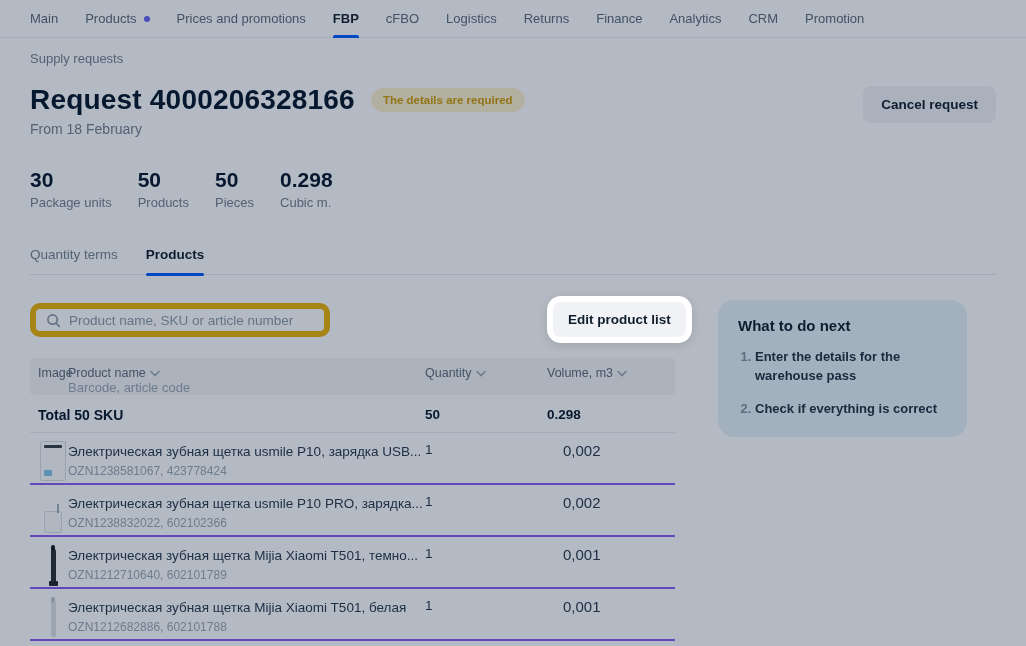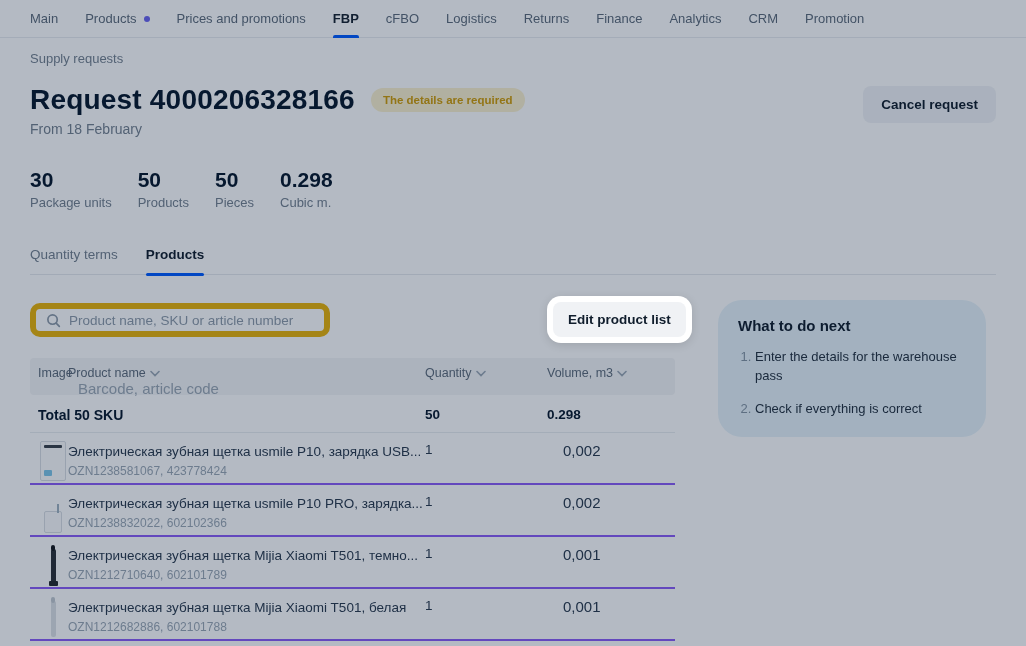--- a/index.html
+++ b/index.html
@@ -41,32 +41,32 @@
   .search-box input { border:none; outline:none; flex:1; font-size:13.5px; color:#2a3a4d; background:transparent; font-family:inherit; }
   .search-box input::placeholder { color:#8d9aa8; }
 
   
   .spotlight { position:absolute; top:296px; left:547px; z-index:60; background:#ffffff; border-radius:14px; padding:6px;
                box-shadow:0 2px 10px rgba(0,0,0,0.12); }
   .edit-btn { background:#f0f2f5; border:none; border-radius:8px; padding:10px 15px; font-size:13.5px; font-weight:700;
               color:#101d2c; cursor:pointer; white-space:nowrap; font-family:inherit; }
 
   
-  .next-panel { position:absolute; top:300px; left:718px; width:268px; background:#e7f3fa; border-radius:24px; padding:17px 20px 18px; }
+  .next-panel { position:absolute; top:300px; left:718px; width:249px; background:#e7f3fa; border-radius:16px; padding:17px 20px 18px; }
   .next-title { font-size:15px; font-weight:700; color:#101d2c; }
   .next-list { margin-top:10px; padding-left:17px; }
-  .next-list li { font-size:13px; color:#24313f; line-height:1.45; margin-top:14px; }
+  .next-list li { font-size:13px; color:#24313f; line-height:1.45; margin-top:14px;font-weight:bold; }
   .next-list li::marker { color:#8494a3; }
 
   
   .table { position:absolute; top:358px; left:30px; width:645px; }
   .t-head { position:relative; height:37px; background:#f4f5f6; border-radius:4px; }
   .h-image { position:absolute; left:8px; top:8px; font-size:12.5px; color:#5d6b7a; }
   .h-product { position:absolute; left:38px; top:8px; font-size:12.5px; color:#5d6b7a; cursor:pointer; }
-  .h-sub { position:absolute; left:48px; top:22px; font-size:15px; color:#9aa7b4; }
+  .h-sub { position:absolute; left:38px; top:22px; font-size:13px; color:#9aa7b4; }
   .h-qty { position:absolute; left:395px; top:8px; font-size:12.5px; color:#5d6b7a; cursor:pointer; }
   .h-vol { position:absolute; left:517px; top:8px; font-size:12.5px; color:#5d6b7a; cursor:pointer; }
   .chev { display:inline-block; vertical-align:middle; margin-left:4px; }
 
   .t-total { position:relative; height:38px; border-bottom:1px solid #e9ecef; }
   .total-label { position:absolute; left:8px; top:12px; font-size:14px; font-weight:700; color:#07182b; }
   .total-qty { position:absolute; left:395px; top:12px; font-size:13.5px; font-weight:700; color:#07182b; }
   .total-vol { position:absolute; left:517px; top:12px; font-size:13.5px; font-weight:700; color:#07182b; }
 
   .t-row { position:relative; height:52px; border-bottom:2px solid #8b5cf6; }

